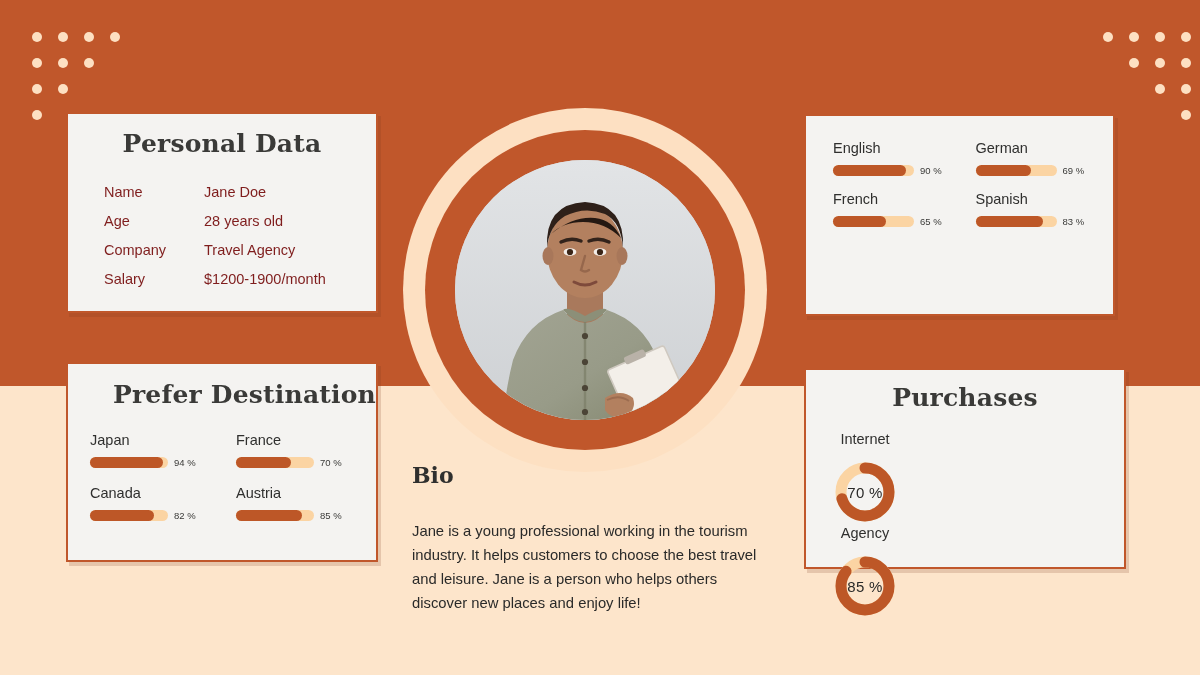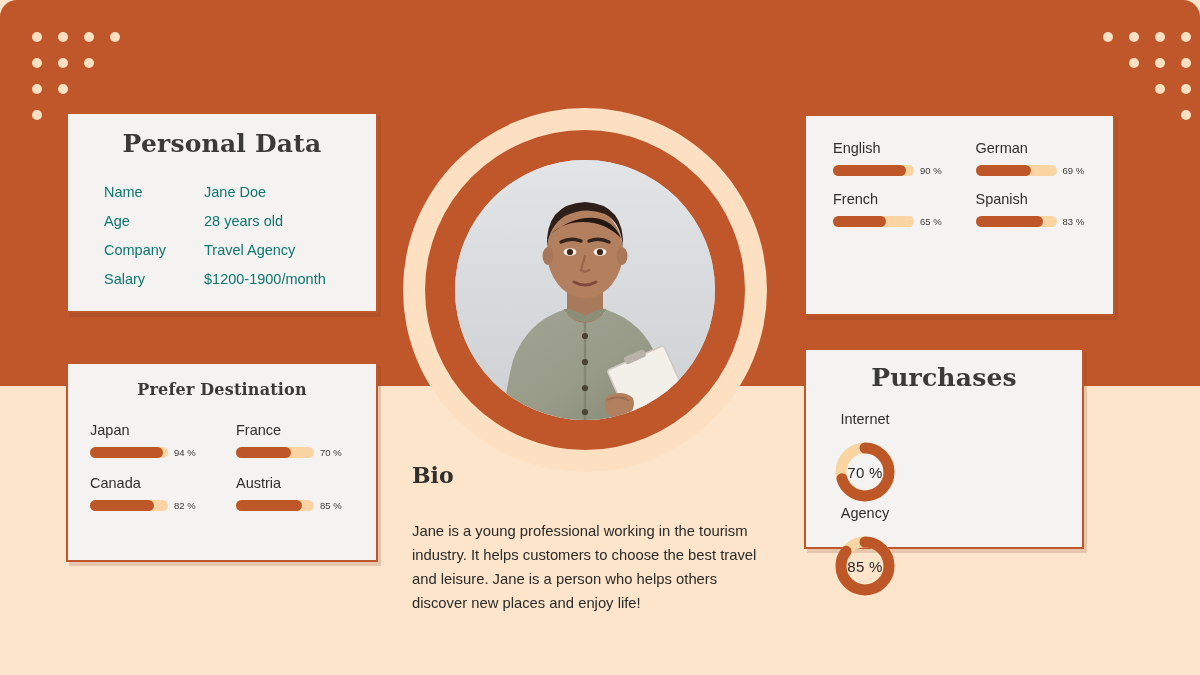--- a/index.html
+++ b/index.html
@@ -12,21 +12,20 @@
     font-family: "Liberation Sans", sans-serif;
     background: #FDE5CB;
   }
 
   .canvas {
     position: relative;
     width: 1200px;
     height: 675px;
     background: #FDE5CB;
     overflow: hidden;
-    border-radius: 17px;
   }
 
   
   .bg-orange {
     position: absolute;
     left: 0; top: 0;
     width: 1200px; height: 386px;
     background: #C0572B;
   }
   .bg-cream {
@@ -68,36 +67,36 @@
     letter-spacing: 0.2px;
   }
 
   
   .card-personal { left: 66px; top: 112px; width: 312px; height: 201px; }
   .card-personal .card-title { font-size: 25px; margin-top: 15px; }
   .pd-table {
     margin: 26px 0 0 36px;
     border-collapse: collapse;
     font-size: 14.5px;
-    color: #0f766e;
+    color: #7f1d1d;
   }
   .pd-table td { padding: 0 0 13px 0; vertical-align: top; }
   .pd-label { width: 100px; }
   .pd-value { }
 
   
   .card-language { left: 804px; top: 114px; width: 311px; height: 202px; }
   .card-language .card-title { font-size: 25px; margin-top: 15px; }
 
   
   .card-destination { left: 66px; top: 362px; width: 312px; height: 200px; }
-  .card-destination .card-title { font-size: 16px; margin-top: 16px; }
-
-  
-  .card-purchases { left: 804px; top: 348px; width: 280px; height: 201px; }
+  .card-destination .card-title { font-size: 25px; margin-top: 16px; text-align: right; }
+
+  
+  .card-purchases { left: 804px; top: 368px; width: 322px; height: 201px; }
   .card-purchases .card-title { font-size: 25px; margin-top: 13px; }
 
   
   .bars-grid {
     display: grid;
     grid-template-columns: 1fr 1fr;
     column-gap: 27px;
     row-gap: 15px;
     padding: 24px 22px 0 27px;
   }

